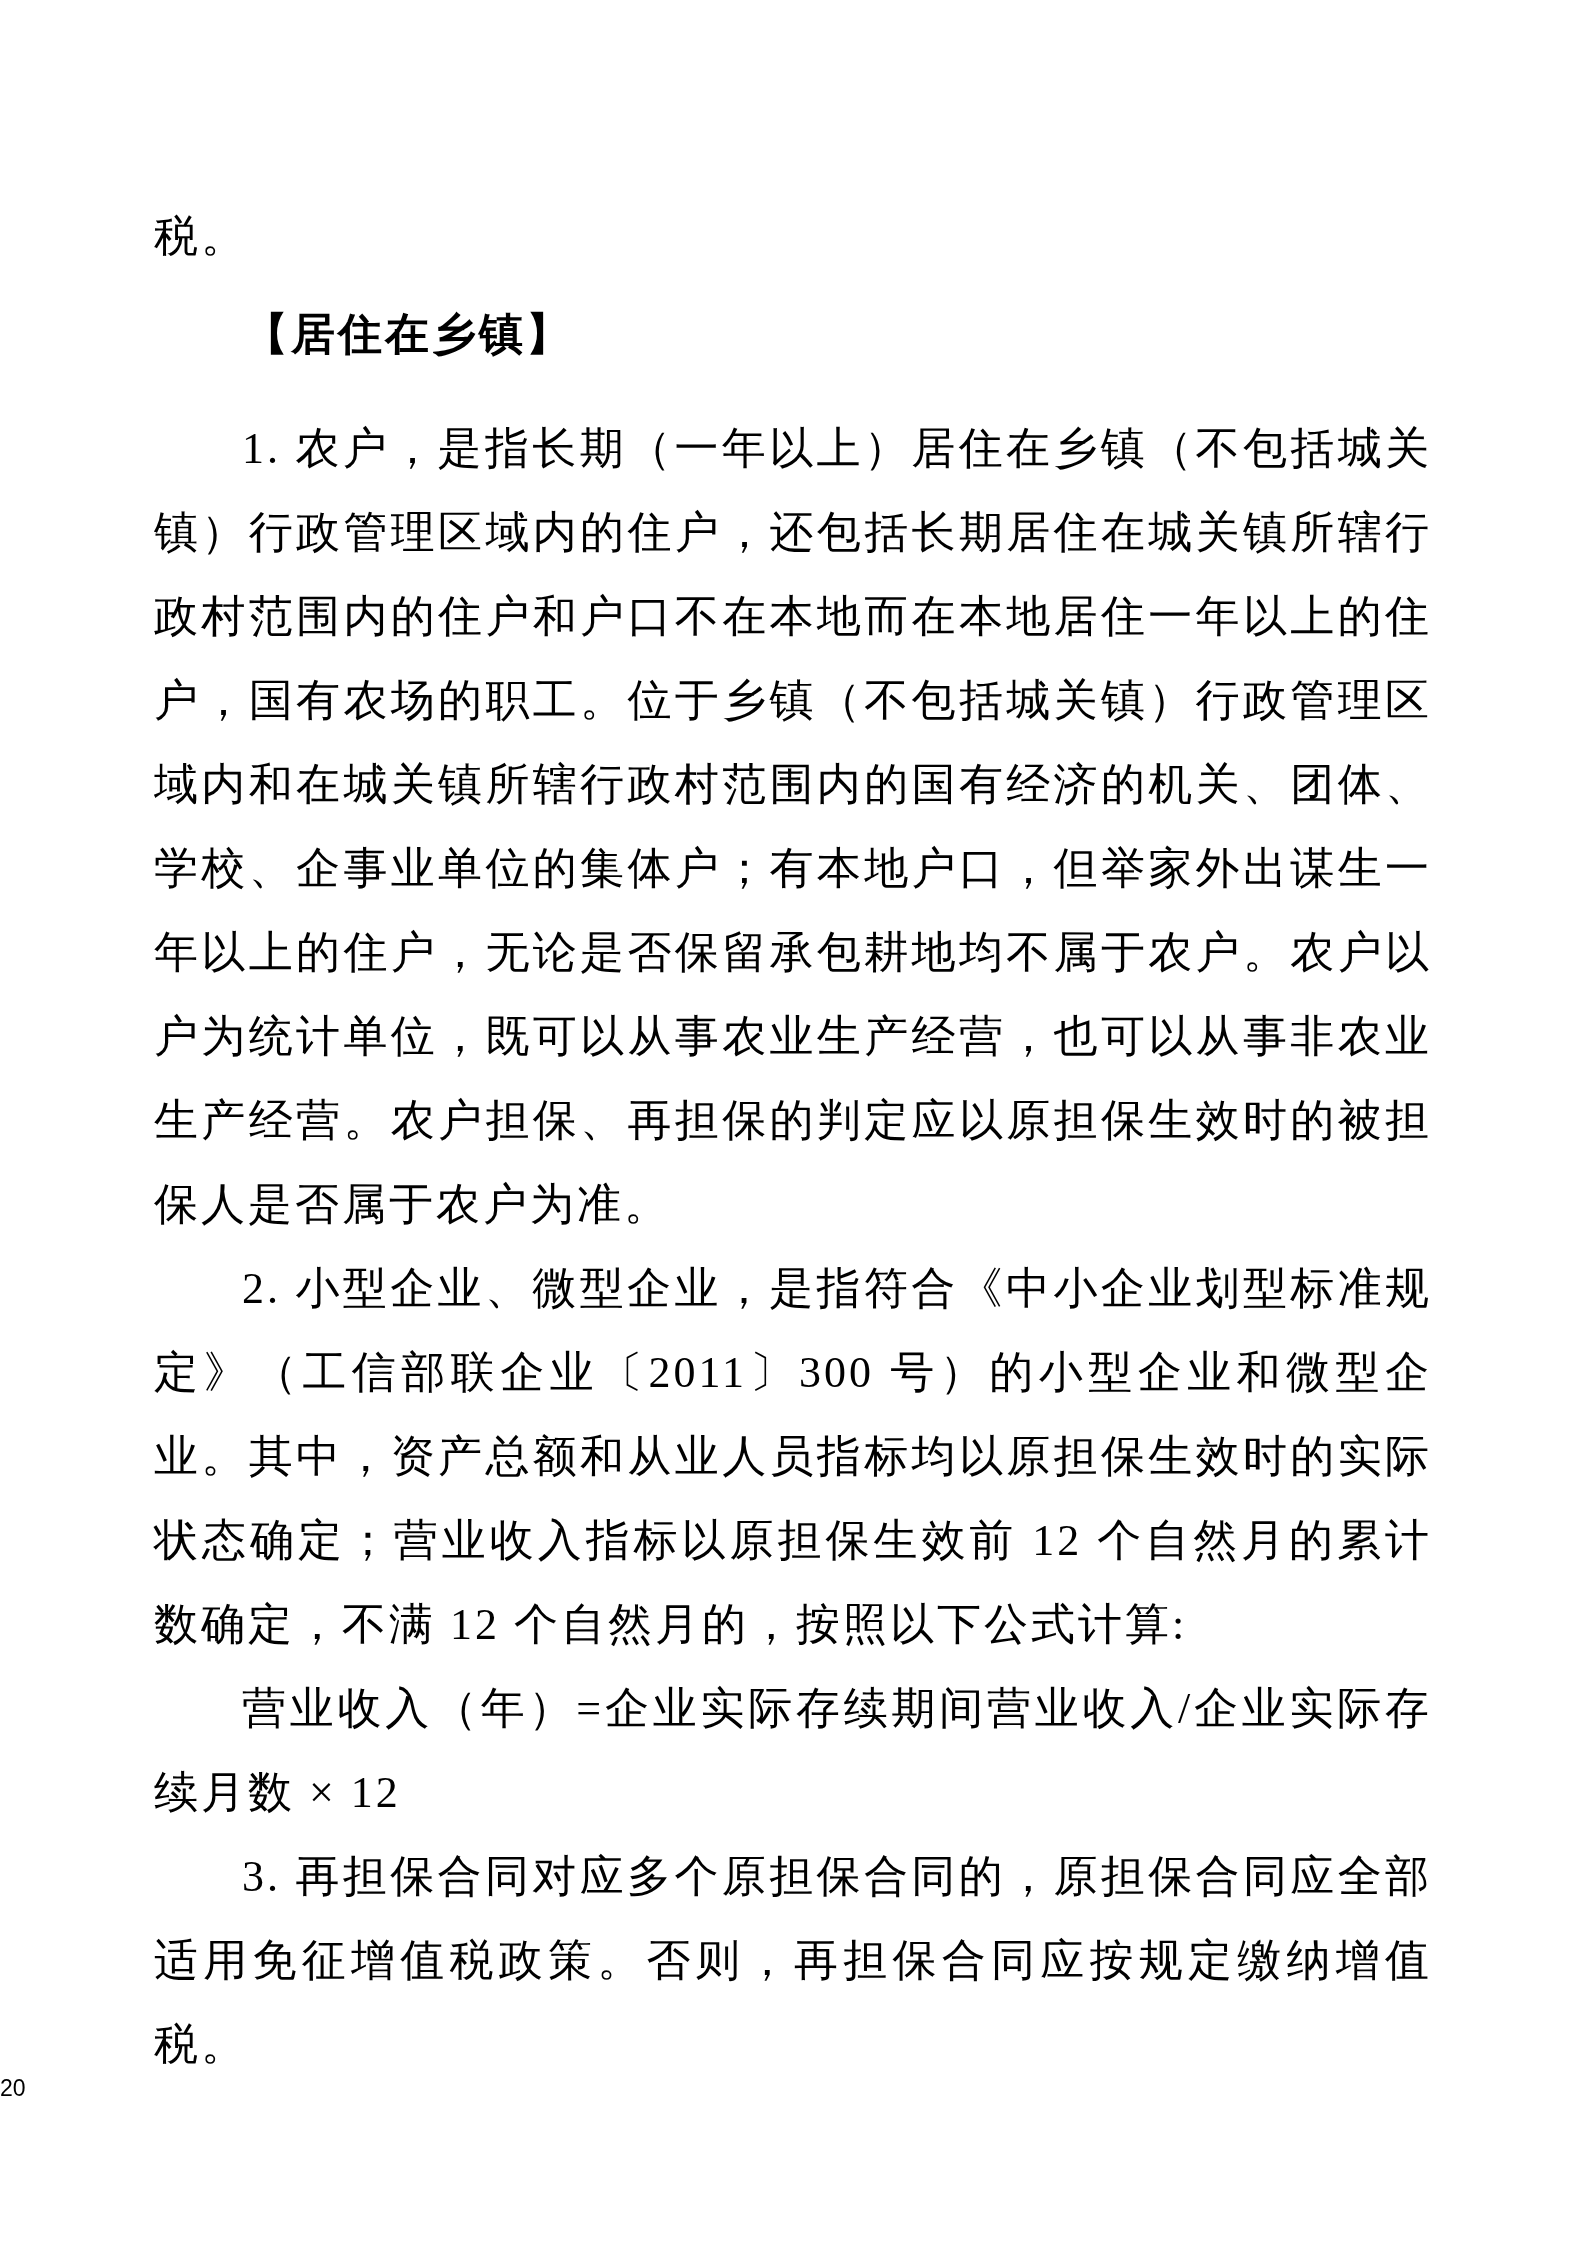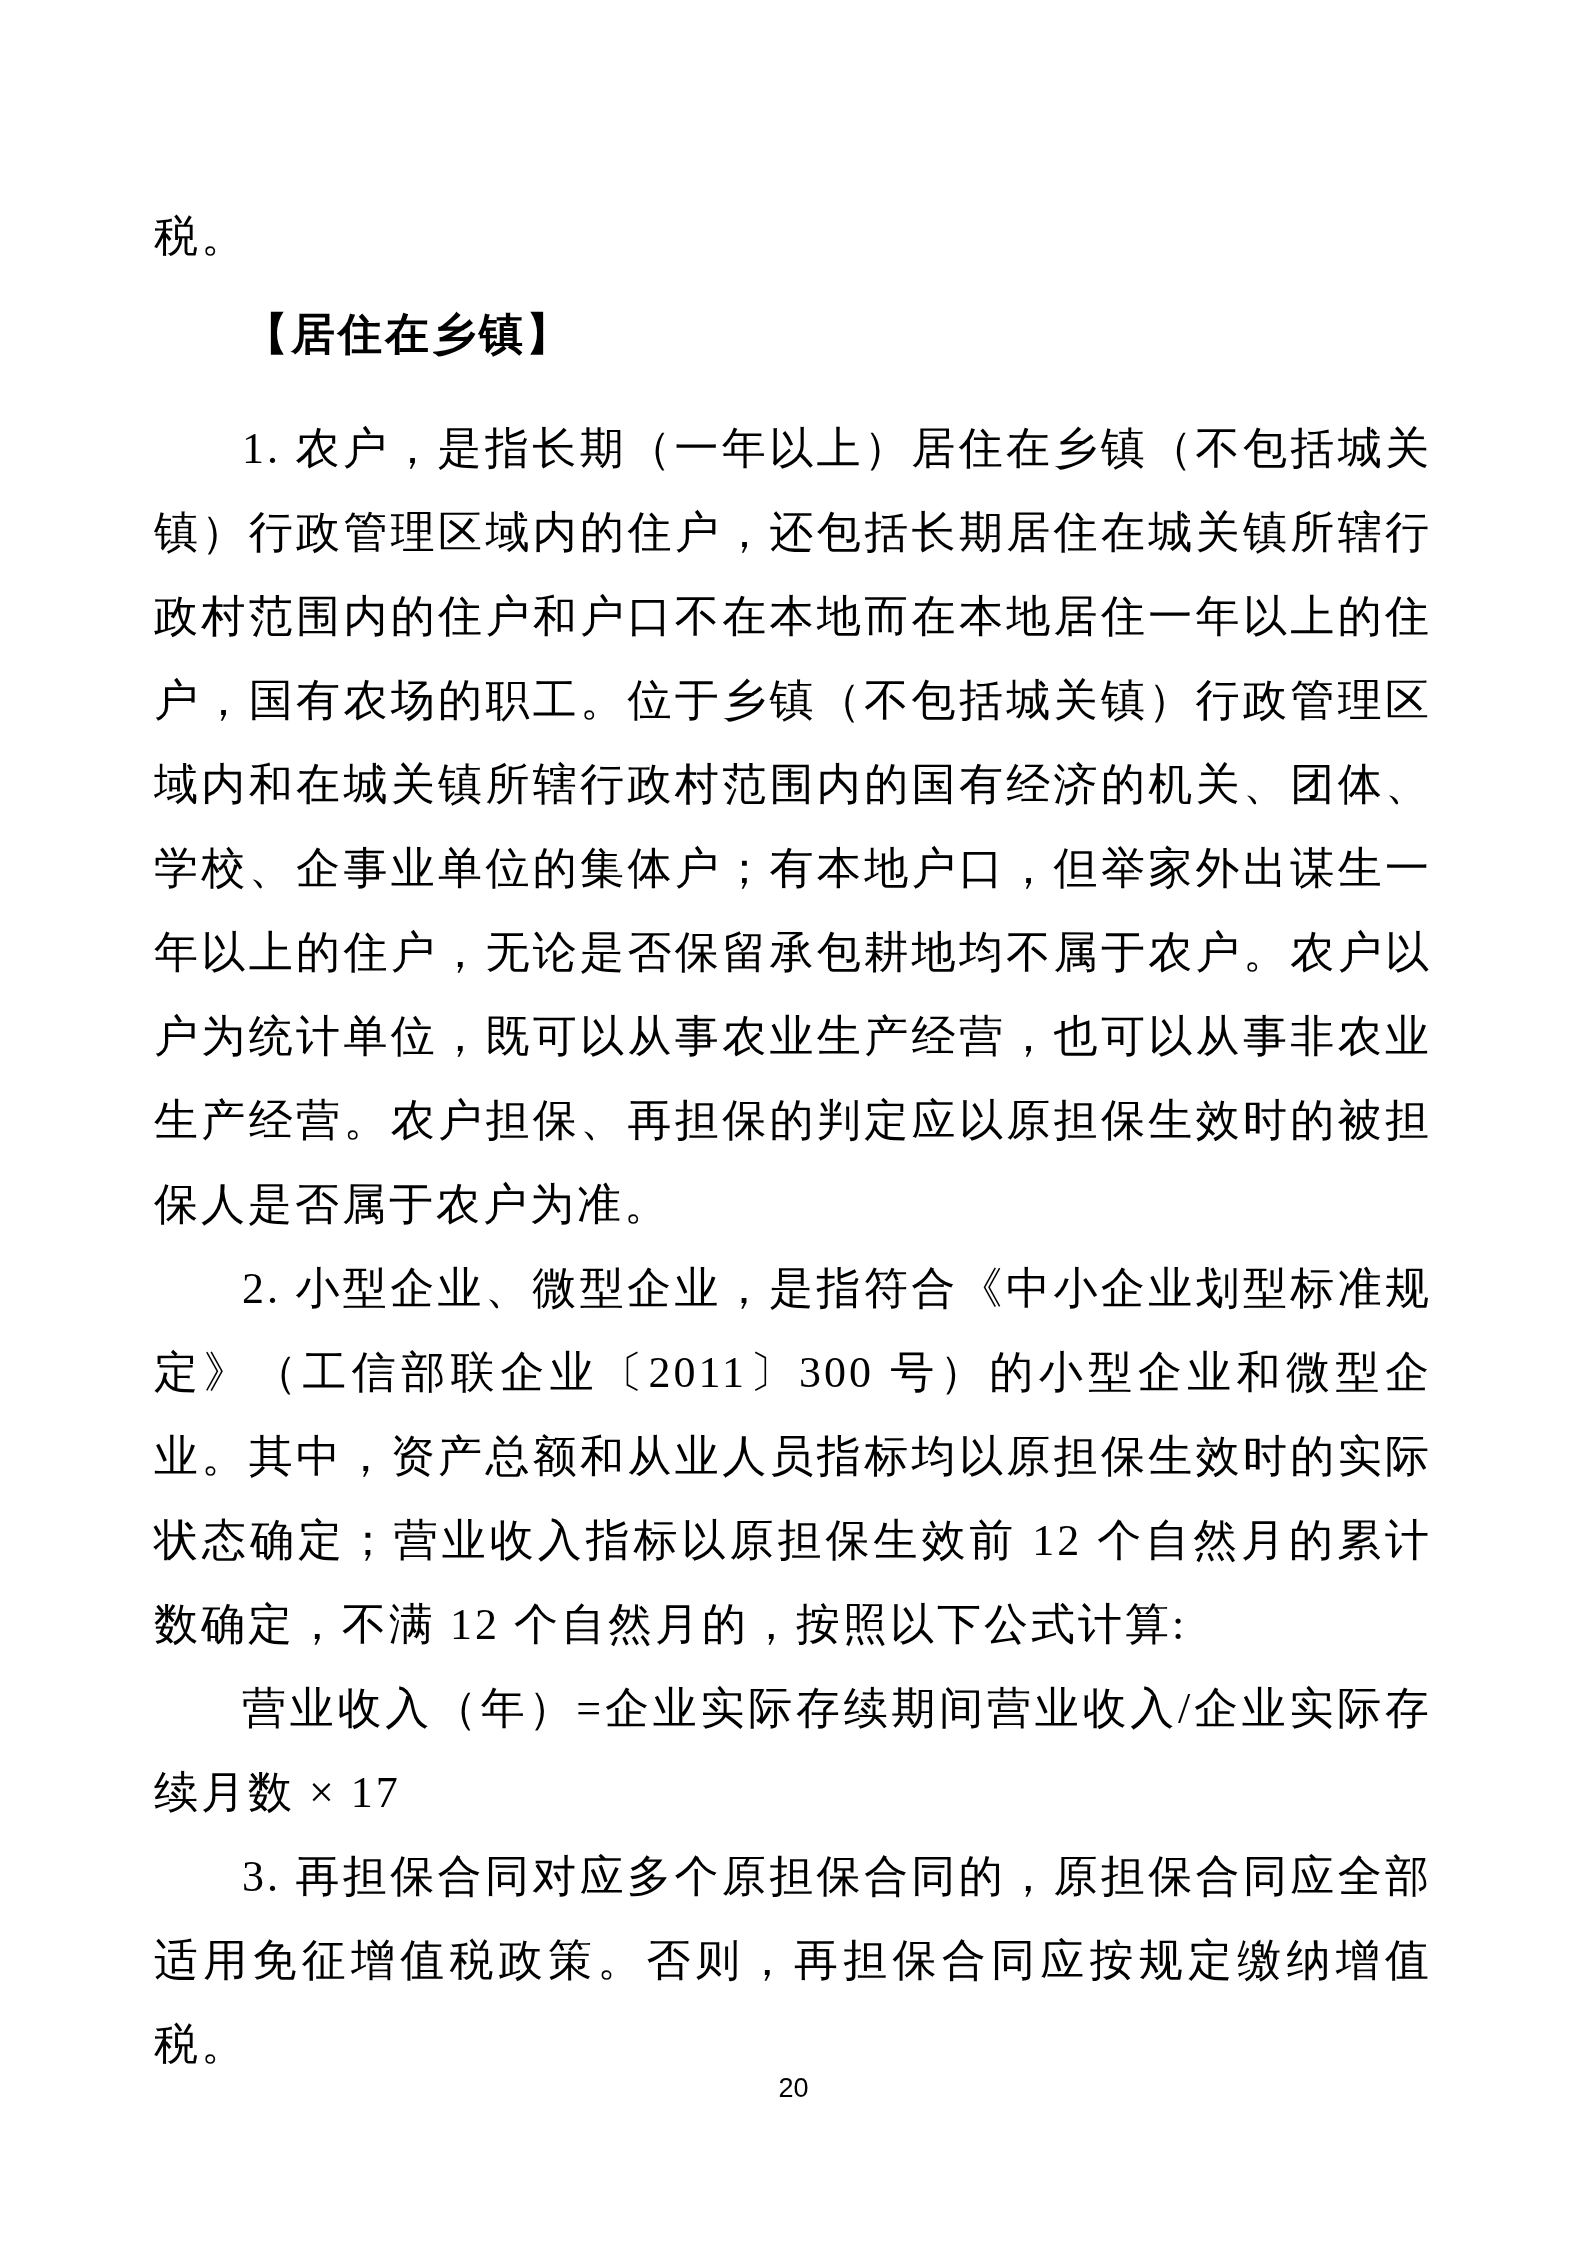--- a/index.html
+++ b/index.html
@@ -40,33 +40,33 @@
     text-indent: 88px;
   }
   .body-para.first-after-heading {
     margin-top: 30px;
   }
   .page-number {
     position: absolute;
     top: 2072px;
     left: 0;
     width: 100%;
-    text-align: center;
+    text-align: left;
     font-family: "Liberation Sans", "DejaVu Sans", sans-serif;
-    font-size: 27px;
+    font-size: 23px;
     line-height: 32px;
     letter-spacing: 0;
   }
 </style>
 </head>
 <body>
 
 <div class="page">
   <div class="content">
     <p class="intro-line">税。</p>
     <p class="section-heading">【居住在乡镇】</p>
     <p class="body-para first-after-heading">1. 农户，是指长期（一年以上）居住在乡镇（不包括城关镇）行政管理区域内的住户，还包括长期居住在城关镇所辖行政村范围内的住户和户口不在本地而在本地居住一年以上的住户，国有农场的职工。位于乡镇（不包括城关镇）行政管理区域内和在城关镇所辖行政村范围内的国有经济的机关、团体、学校、企事业单位的集体户；有本地户口，但举家外出谋生一年以上的住户，无论是否保留承包耕地均不属于农户。农户以户为统计单位，既可以从事农业生产经营，也可以从事非农业生产经营。农户担保、再担保的判定应以原担保生效时的被担保人是否属于农户为准。</p>
     <p class="body-para">2. 小型企业、微型企业，是指符合《中小企业划型标准规定》（工信部联企业〔2011〕300 号）的小型企业和微型企业。其中，资产总额和从业人员指标均以原担保生效时的实际状态确定；营业收入指标以原担保生效前 12 个自然月的累计数确定，不满 12 个自然月的，按照以下公式计算:</p>
-    <p class="body-para">营业收入（年）=企业实际存续期间营业收入/企业实际存续月数 × 17</p>
+    <p class="body-para">营业收入（年）=企业实际存续期间营业收入/企业实际存续月数 × 12</p>
     <p class="body-para">3. 再担保合同对应多个原担保合同的，原担保合同应全部适用免征增值税政策。否则，再担保合同应按规定缴纳增值税。</p>
   </div>
   <div class="page-number">20</div>
 </div>
 
 </body></html>

